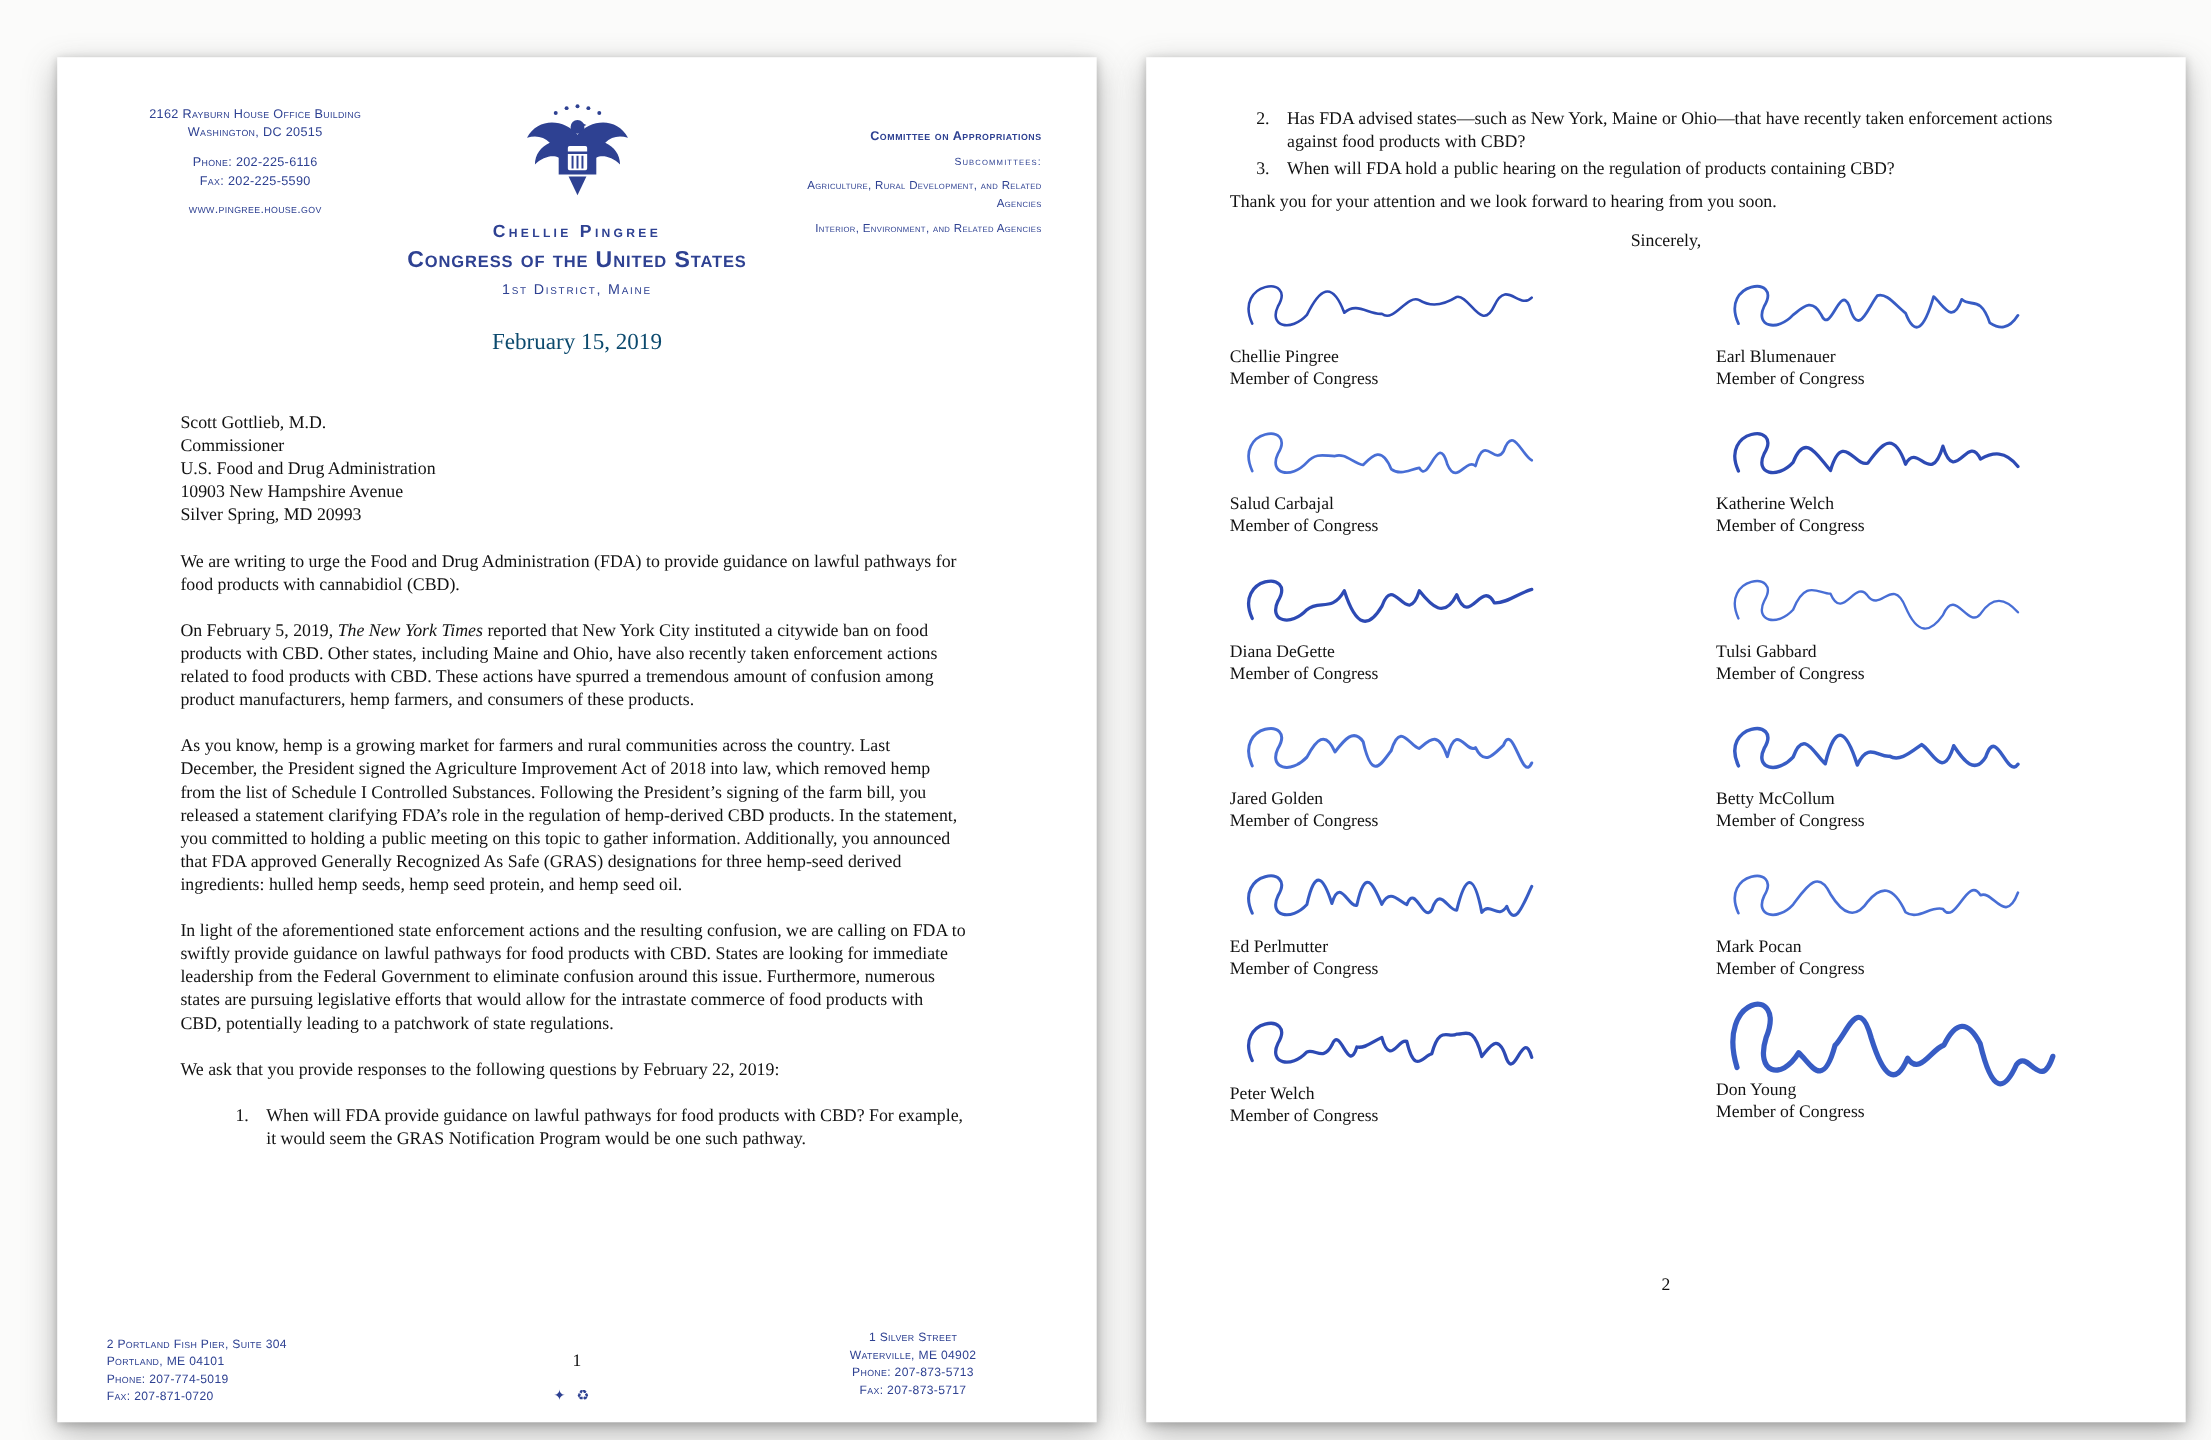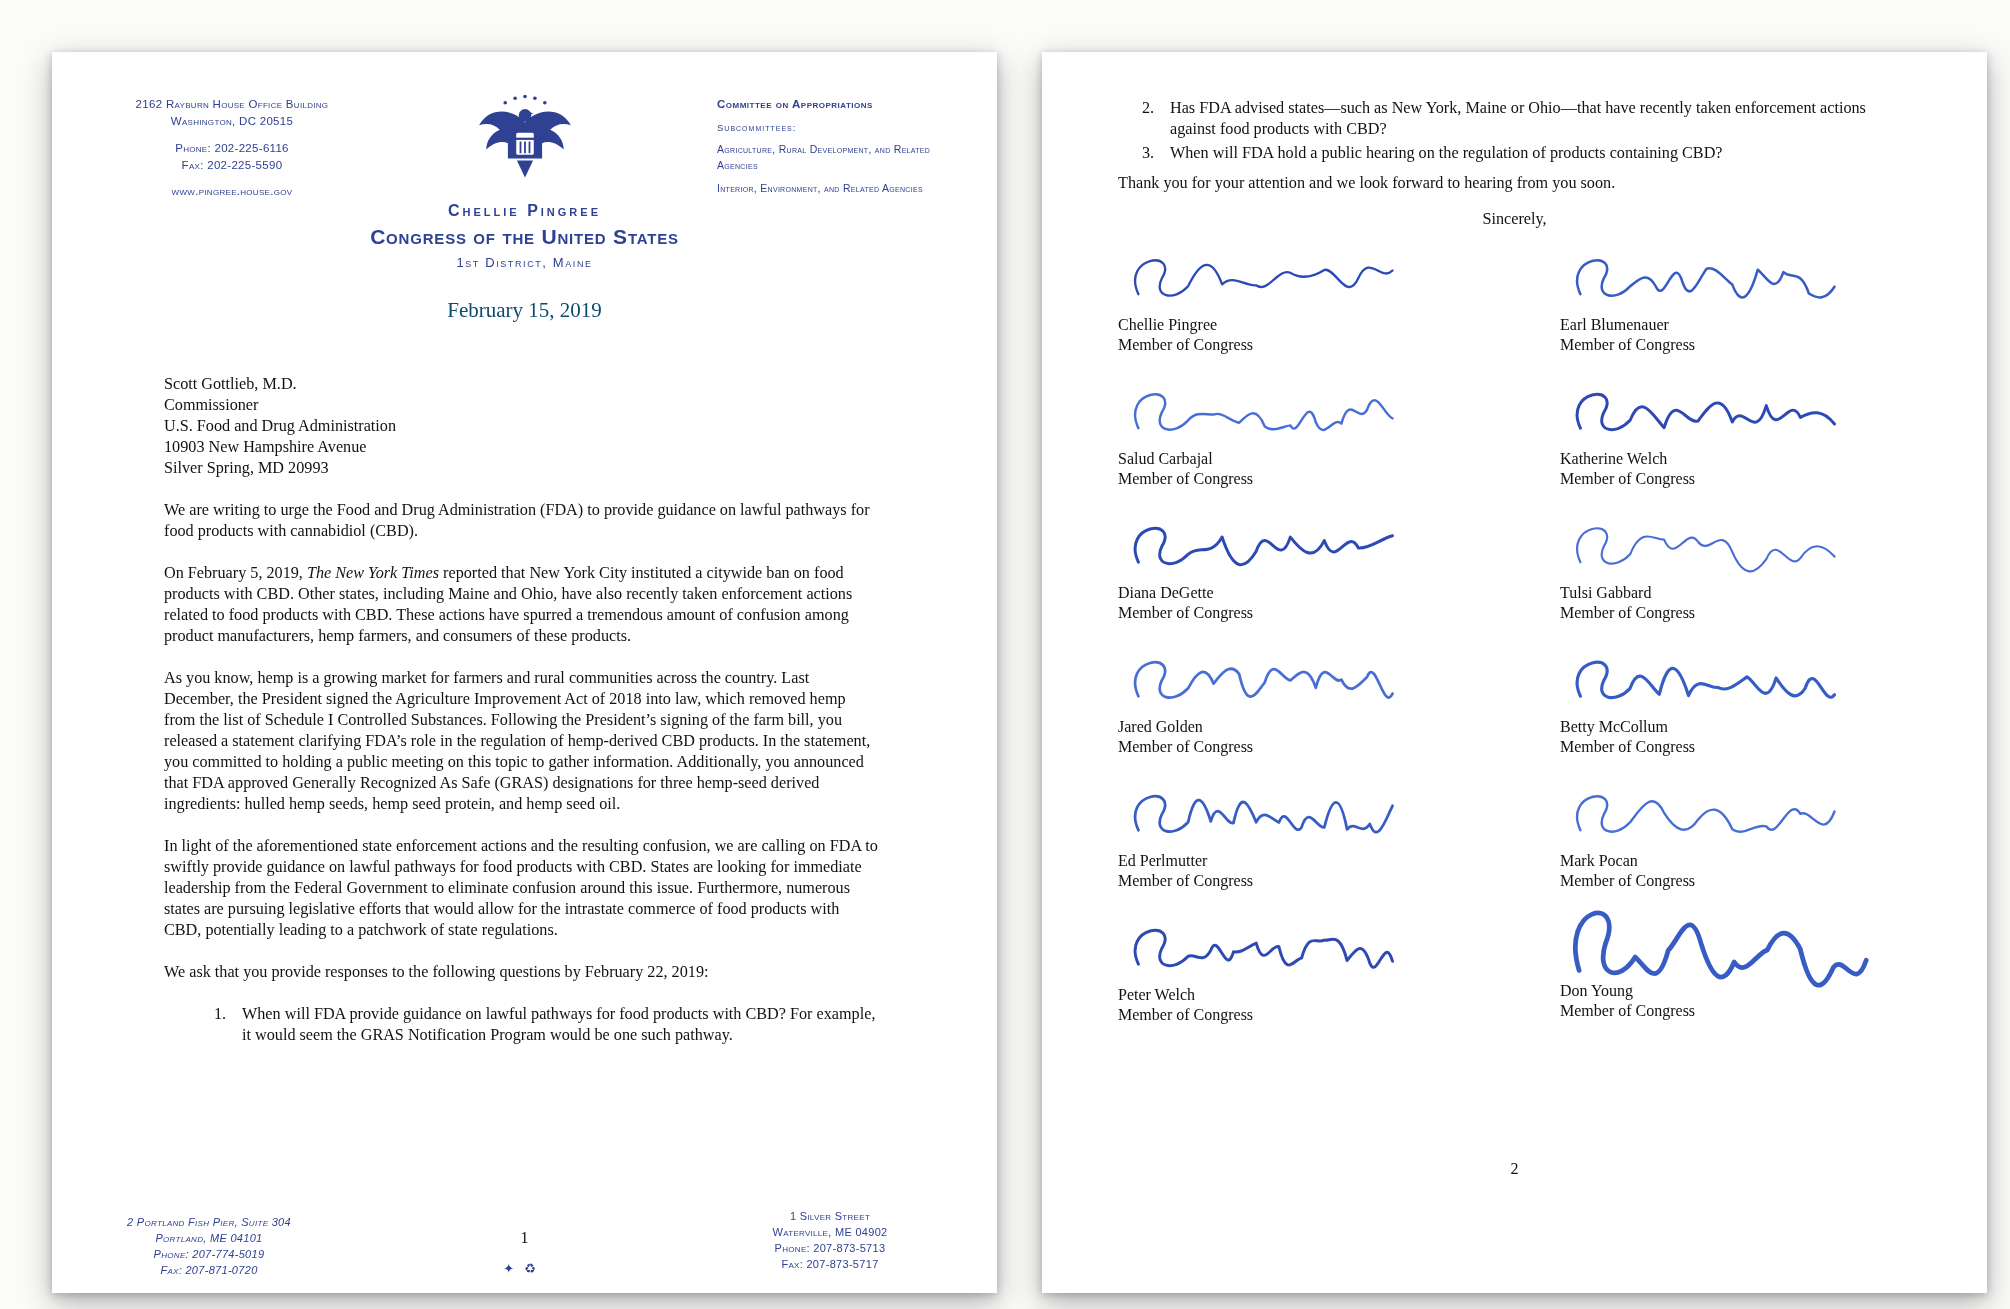--- a/index.html
+++ b/index.html
@@ -27,22 +27,22 @@
   .lh {
     color:var(--blue);
     font-family:"Liberation Sans", sans-serif;
     font-variant:small-caps;
   }
   .lh-left {
     position:absolute; left:50px; top:44px; width:260px;
     text-align:center; font-size:11.5px; line-height:1.5; letter-spacing:.3px;
   }
   .lh-right {
-    position:absolute; right:50px; top:44px; width:230px;
-    text-align:left; font-size:10.5px; line-height:1.45; letter-spacing:.3px;
+    position:absolute; right:50px; top:64px; width:230px;
+    text-align:right; font-size:10.5px; line-height:1.45; letter-spacing:.3px;
   }
   .lh-right .cmte-title { font-size:11.5px; font-weight:700; letter-spacing:.5px; }
   .lh-right .cmte-sub-label { margin-top:8px; font-size:9.5px; letter-spacing:1px; }
   .lh-right .cmte-sub { margin-top:8px; }
   .gap-sm { margin-top:9px; }
 
   .seal {
     position:absolute; left:50%; top:36px; transform:translateX(-50%);
   }
 
@@ -65,22 +65,22 @@
   .body-flow p, .body-flow .q-item, .body-flow .recipient, .body-flow .salutation { margin-bottom:21px; }
   .body-flow p:last-child { margin-bottom:0; }
   .em { font-style:italic; }
 
   .q-item { display:flex; padding-left:50px; }
   .q-num  { width:28px; flex:0 0 28px; }
   .q-text { flex:1; }
 
   
   .footer-left {
-    position:absolute; left:32px; bottom:14px; width:250px;
-    text-align:center; font-size:11px; line-height:1.45; letter-spacing:.3px;font-style:italic;
+    position:absolute; left:45px; bottom:14px; width:250px;
+    text-align:left; font-size:11px; line-height:1.45; letter-spacing:.3px;
   }
   .footer-right {
     position:absolute; right:52px; bottom:20px; width:230px;
     text-align:center; font-size:11px; line-height:1.45; letter-spacing:.3px;
   }
   .footer-center {
     position:absolute; left:0; right:0; bottom:16px; text-align:center;
   }
   .footer-pagenum { font-size:16px; color:#111; font-family:"Liberation Serif", serif; }
   .footer-icons { margin-top:14px; color:var(--blue); font-size:13px; letter-spacing:10px; }

